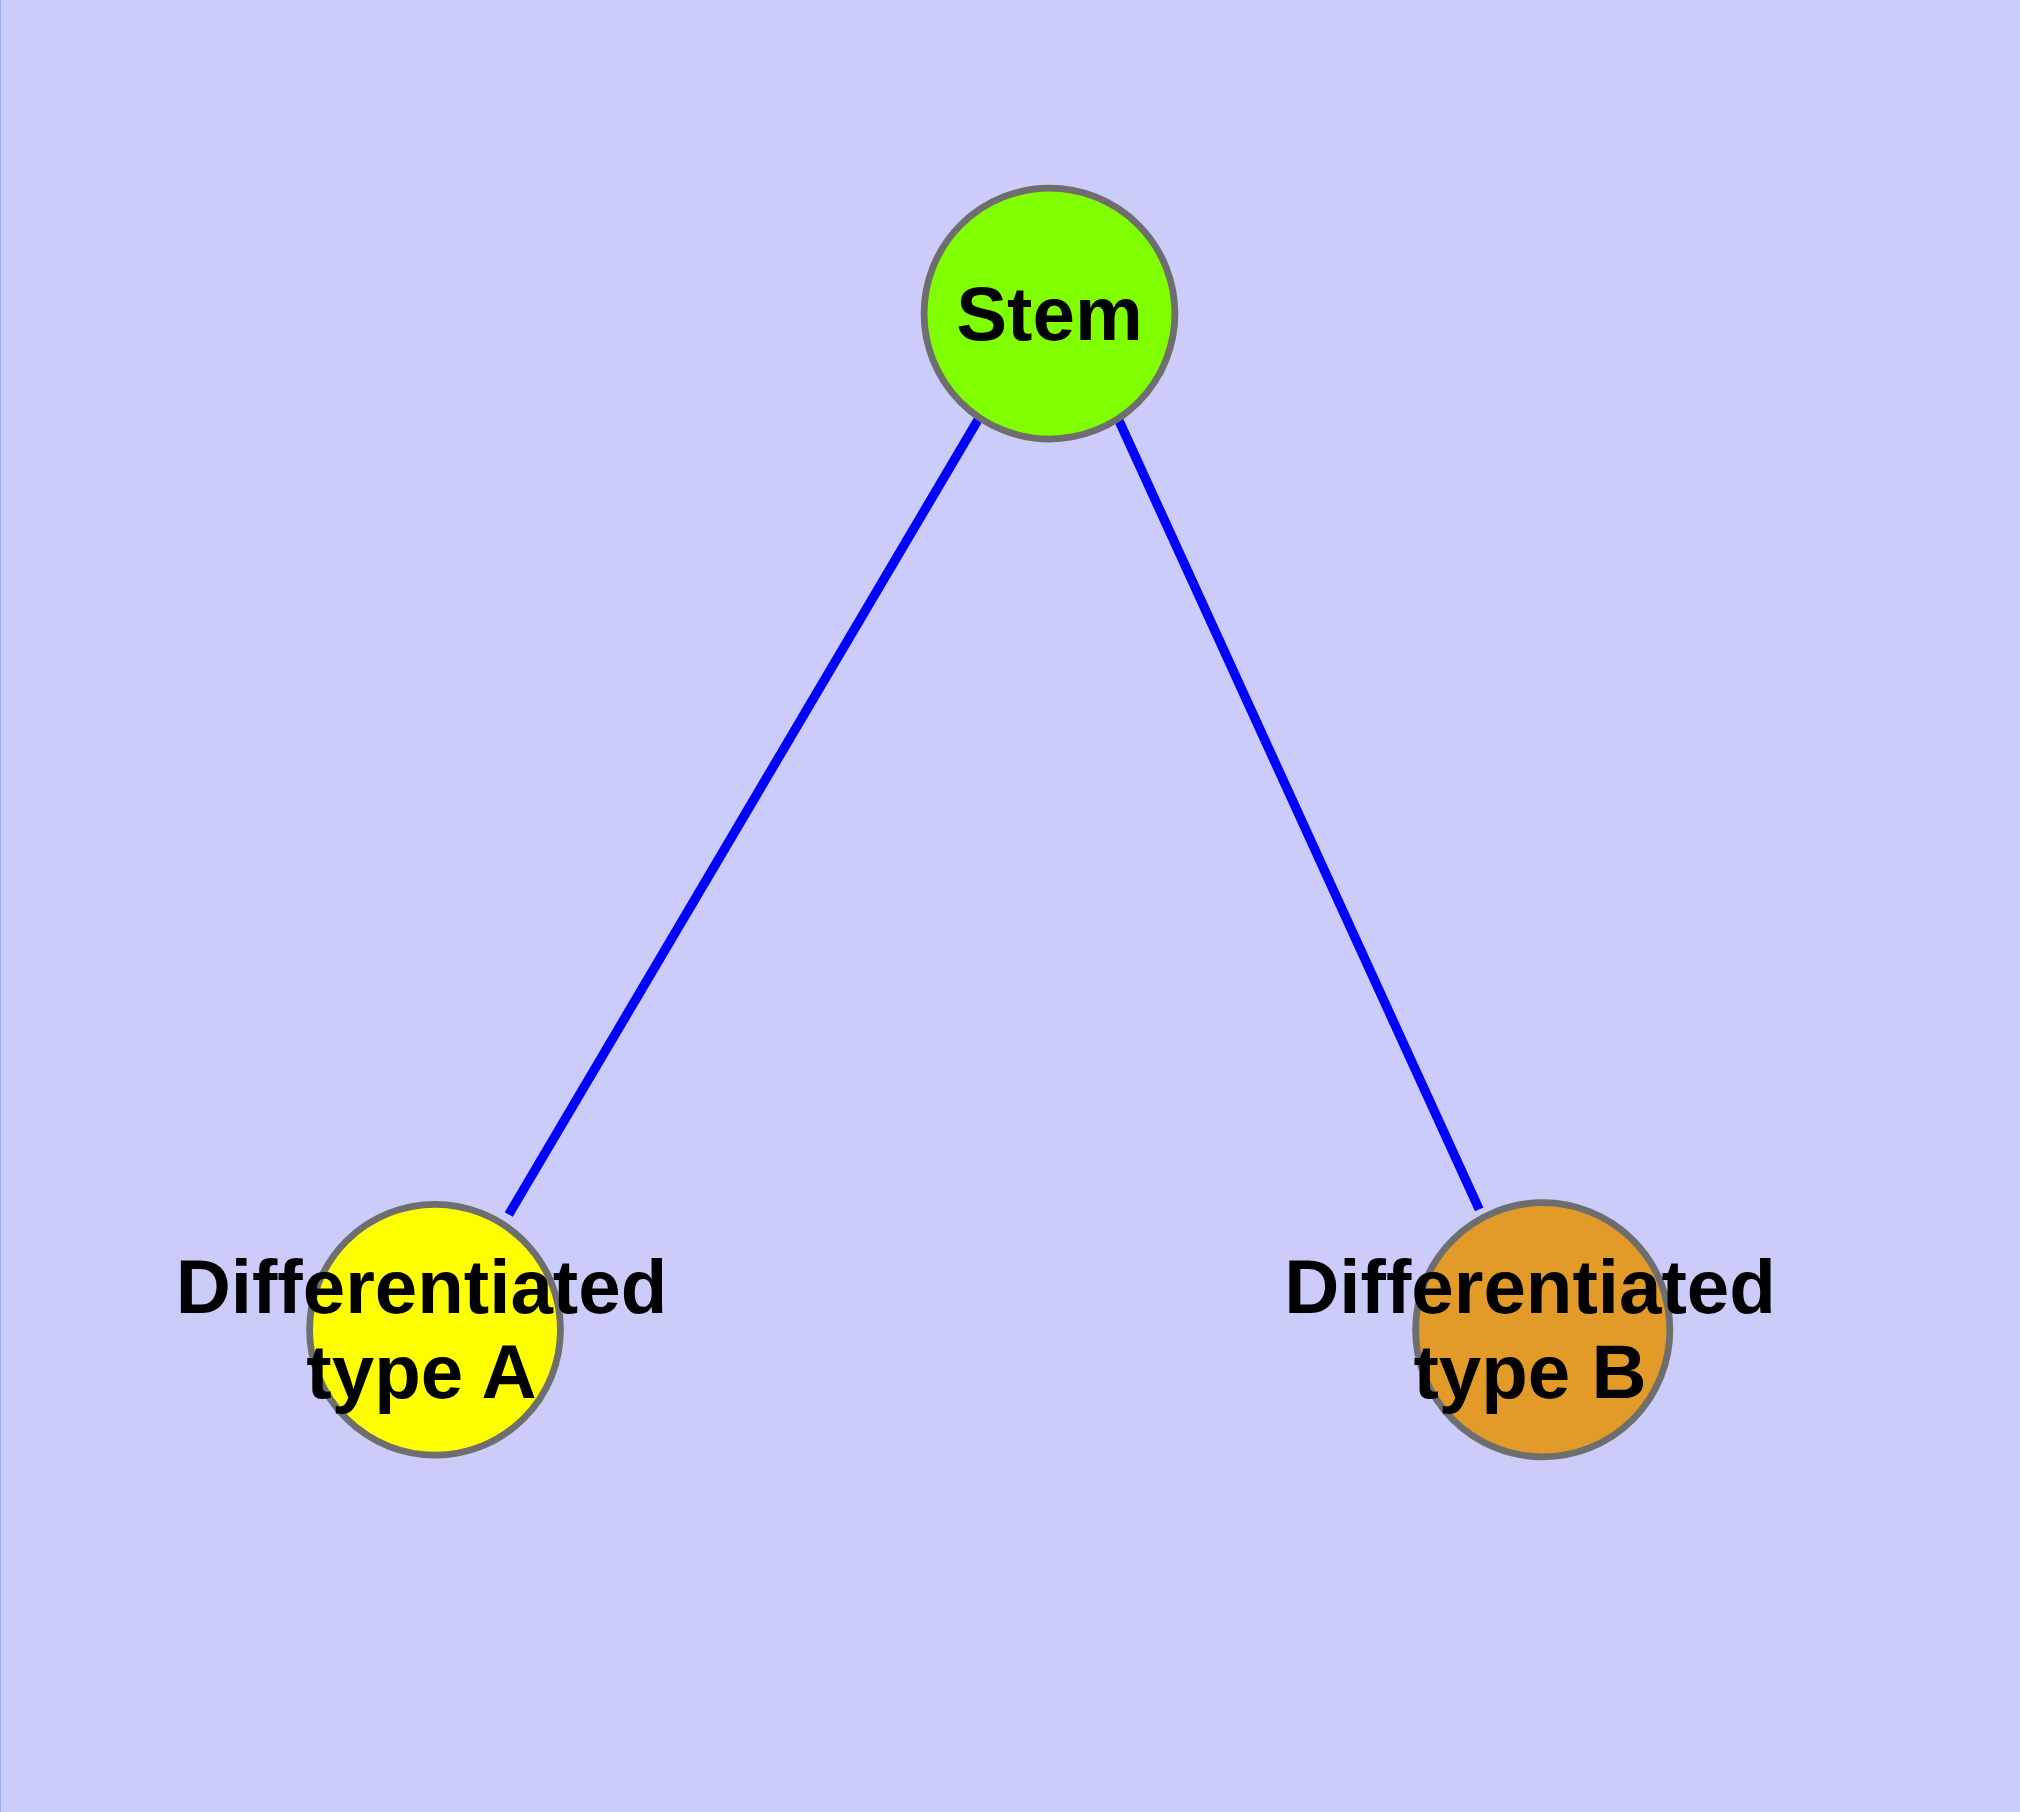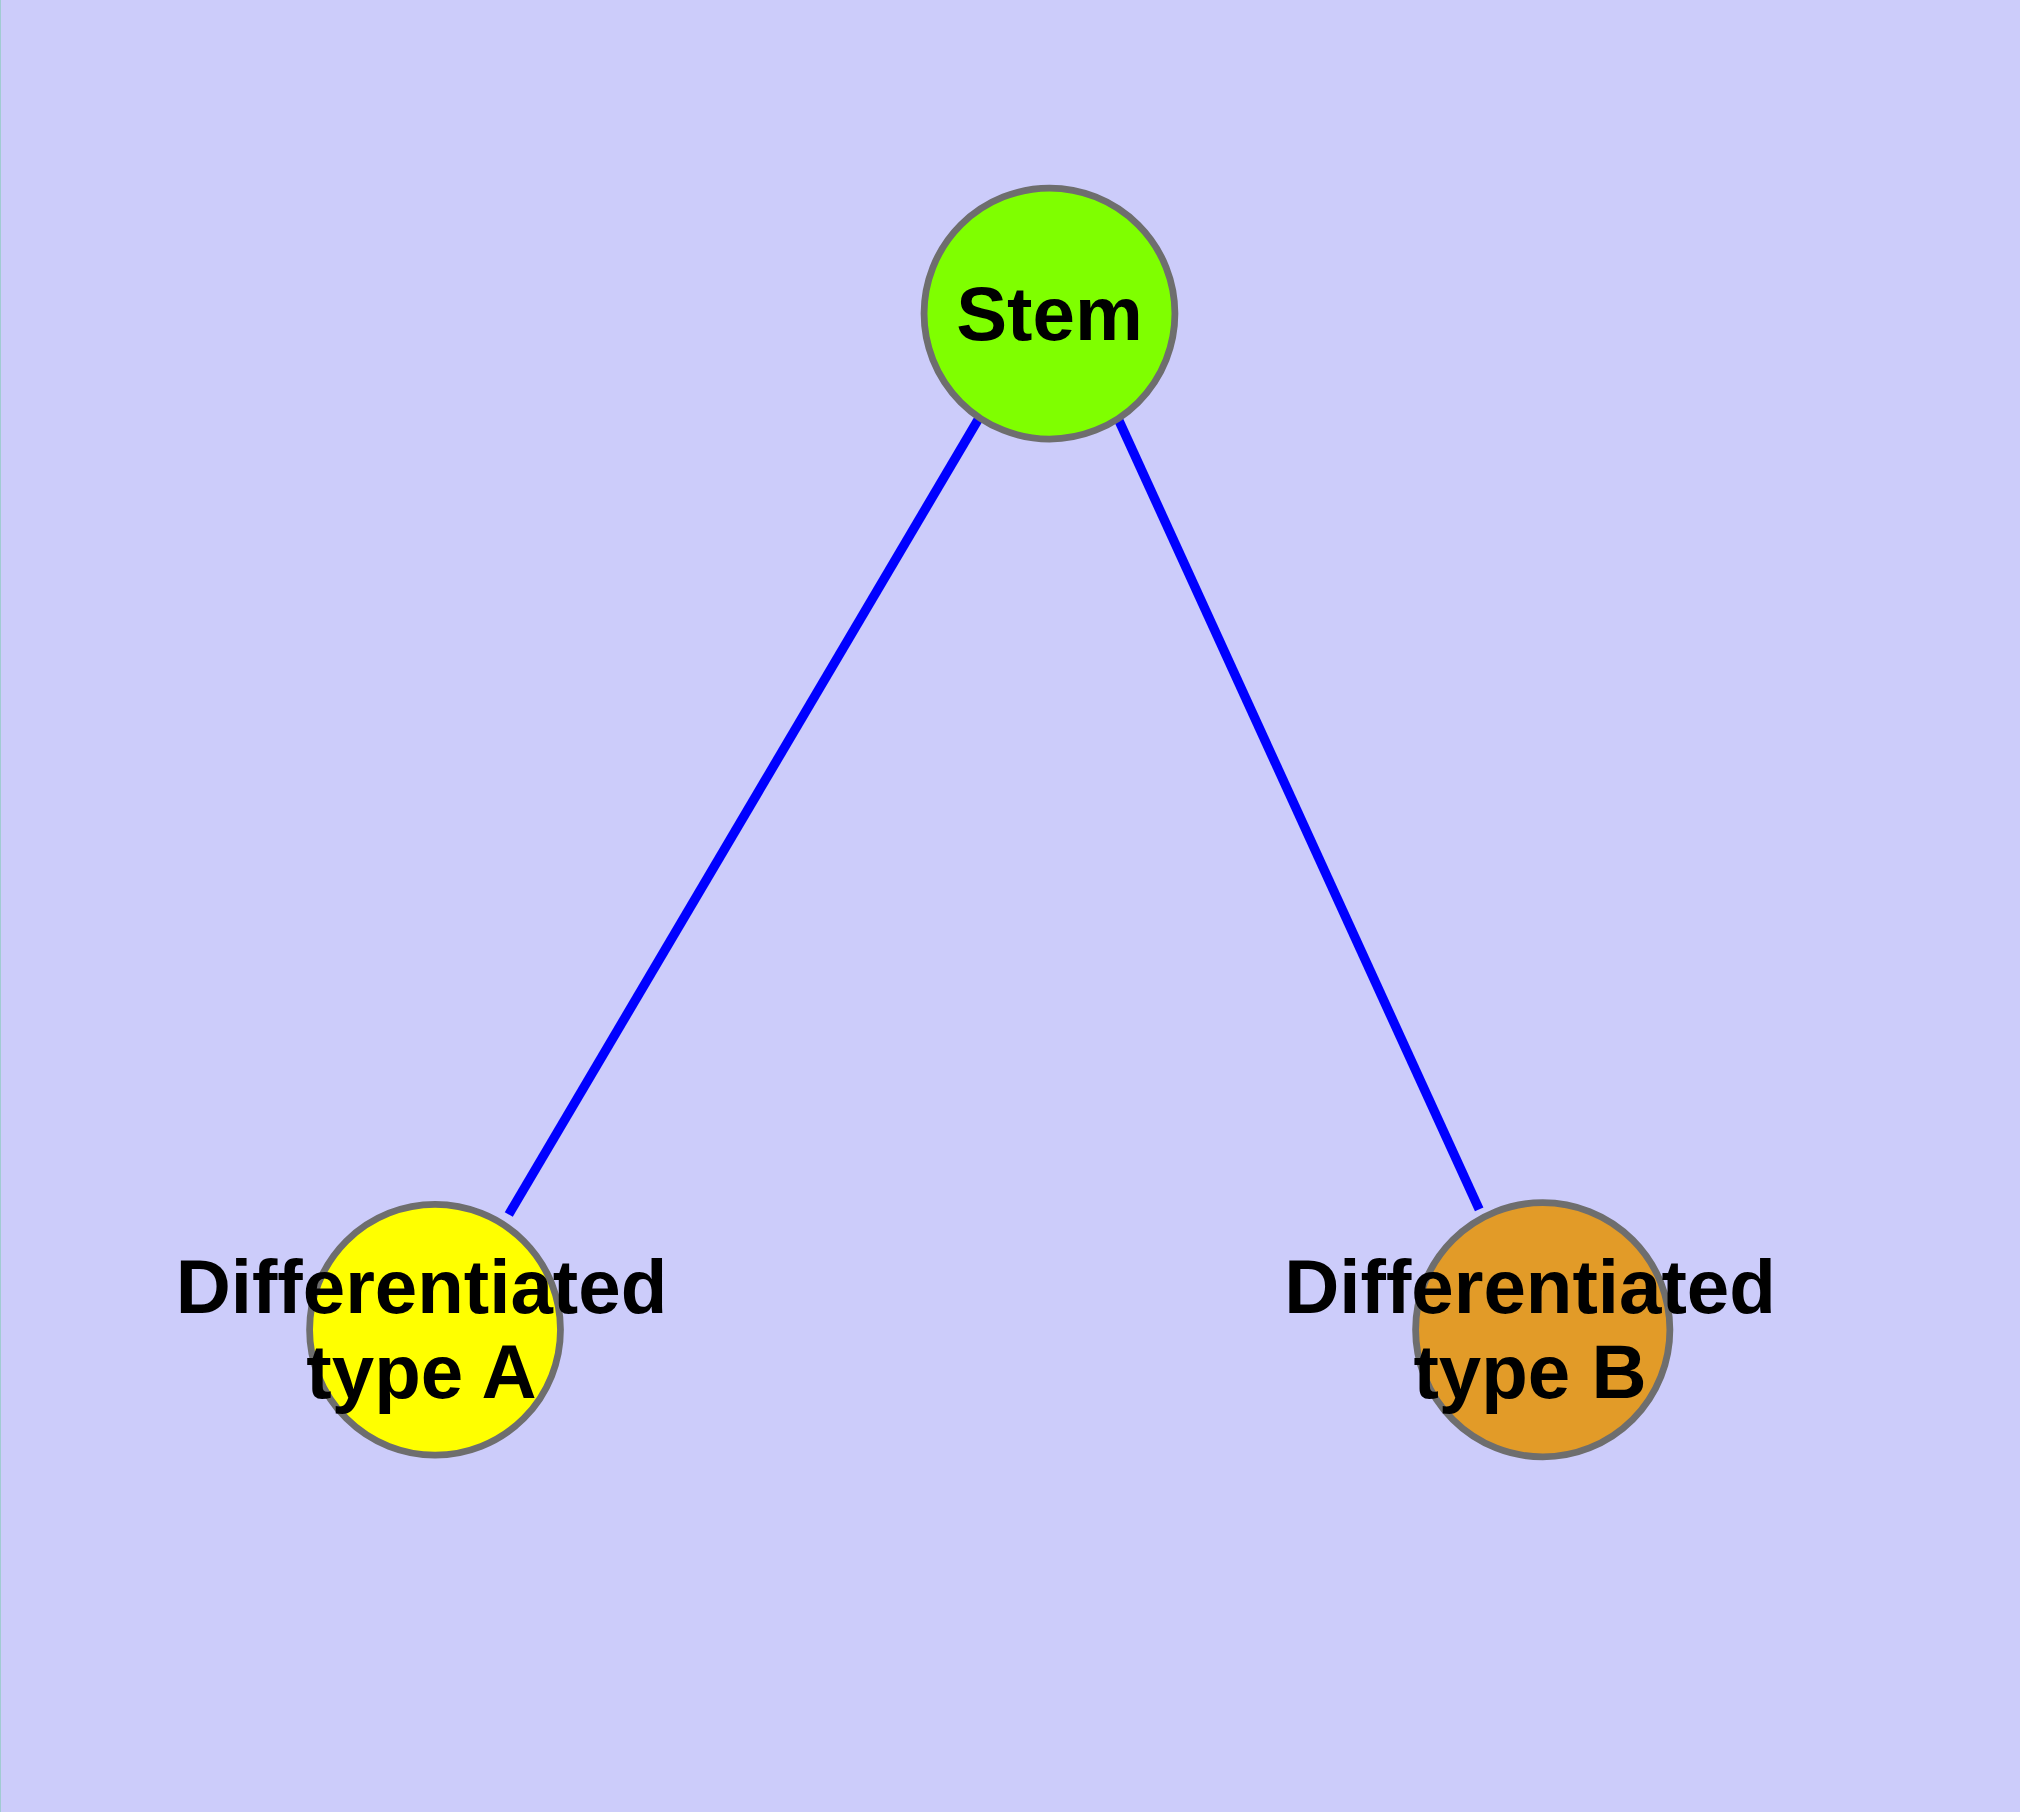--- a/index.html
+++ b/index.html
@@ -36,21 +36,21 @@
     stroke: #6e6e6e;
     stroke-width: 8;
   }
   .edge-line {
     stroke-linecap: butt;
   }
 </style>
 </head>
 <body>
 
-<div id="canvas" style="width: 2021px; height: 1812px; background: #22c55e;">
+<div id="canvas" style="width: 2021px; height: 1812px; background: #1d4ed8;">
   <svg id="graph-svg" viewBox="0 0 2384 2138" xmlns="http://www.w3.org/2000/svg" style="width: 2021px; height: 1812px;">
 
     <rect id="bg-rect" x="0" y="0" width="2384" height="2138" fill="#ccccfa"></rect>
 
     <g id="edges-group">
       <line class="edge-line" id="edge-0" x1="1155" y1="493" x2="600" y2="1433" stroke="#0000ff" stroke-width="11"></line>
       <line class="edge-line" id="edge-1" x1="1318" y1="492" x2="1745" y2="1427" stroke="#0000ff" stroke-width="11"></line>
     </g>
 
     <g id="nodes-group">

